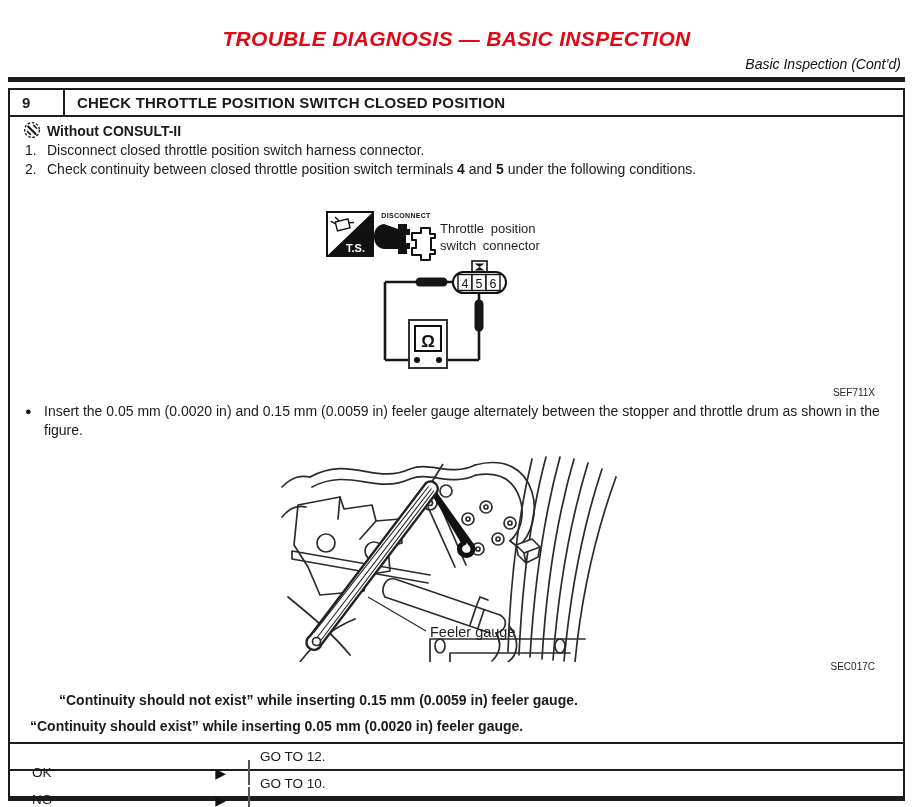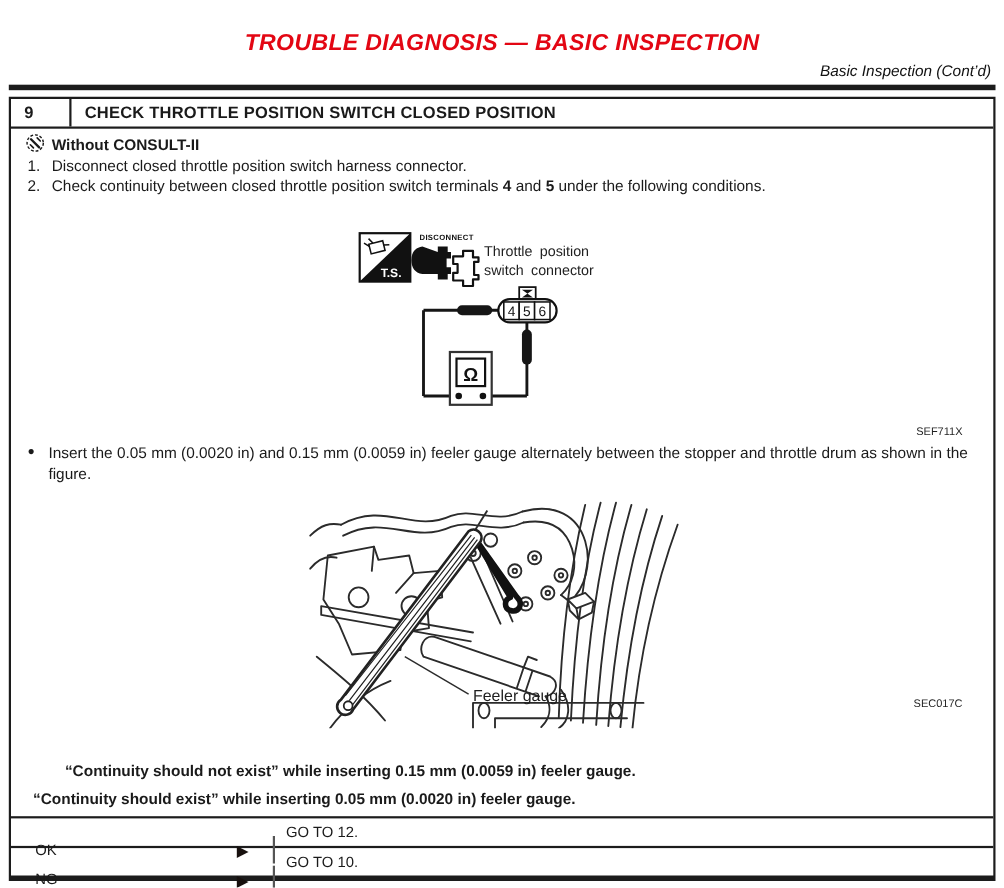--- a/index.html
+++ b/index.html
@@ -34,21 +34,21 @@
   .list-item { position:absolute; left:15px; font-size:14px; display:flex; }
   .list-item .num { width:22px; }
   .li-1 { top:52px; }
   .li-2 { top:71px; }
   .b { font-weight:bold; }
 
   .circuit { position:absolute; left:310px; top:118px; width:240px; height:182px; }
 
   .fig-code { position:absolute; right:28px; font-size:10px; color:#1f1f1f; }
   .code-sef { top:297px; }
-  .code-sec { top:545px; }
+  .code-sec { top:571px; }
 
   .note { position:absolute; top:312px; left:15px; width:858px; font-size:14px; line-height:19px; padding-left:19px; }
   .note .bullet { position:absolute; left:0; top:0; font-size:11px; line-height:19px; }
 
   .engine { position:absolute; left:270px; top:357px; width:345px; height:215px; }
 
   .cond { position:absolute; left:20px; font-weight:bold; font-size:14px; }
   .cond-1 { top:580px;margin-top:48px; }
   .cond-2 { top:602px;margin-left:29px; }
 

